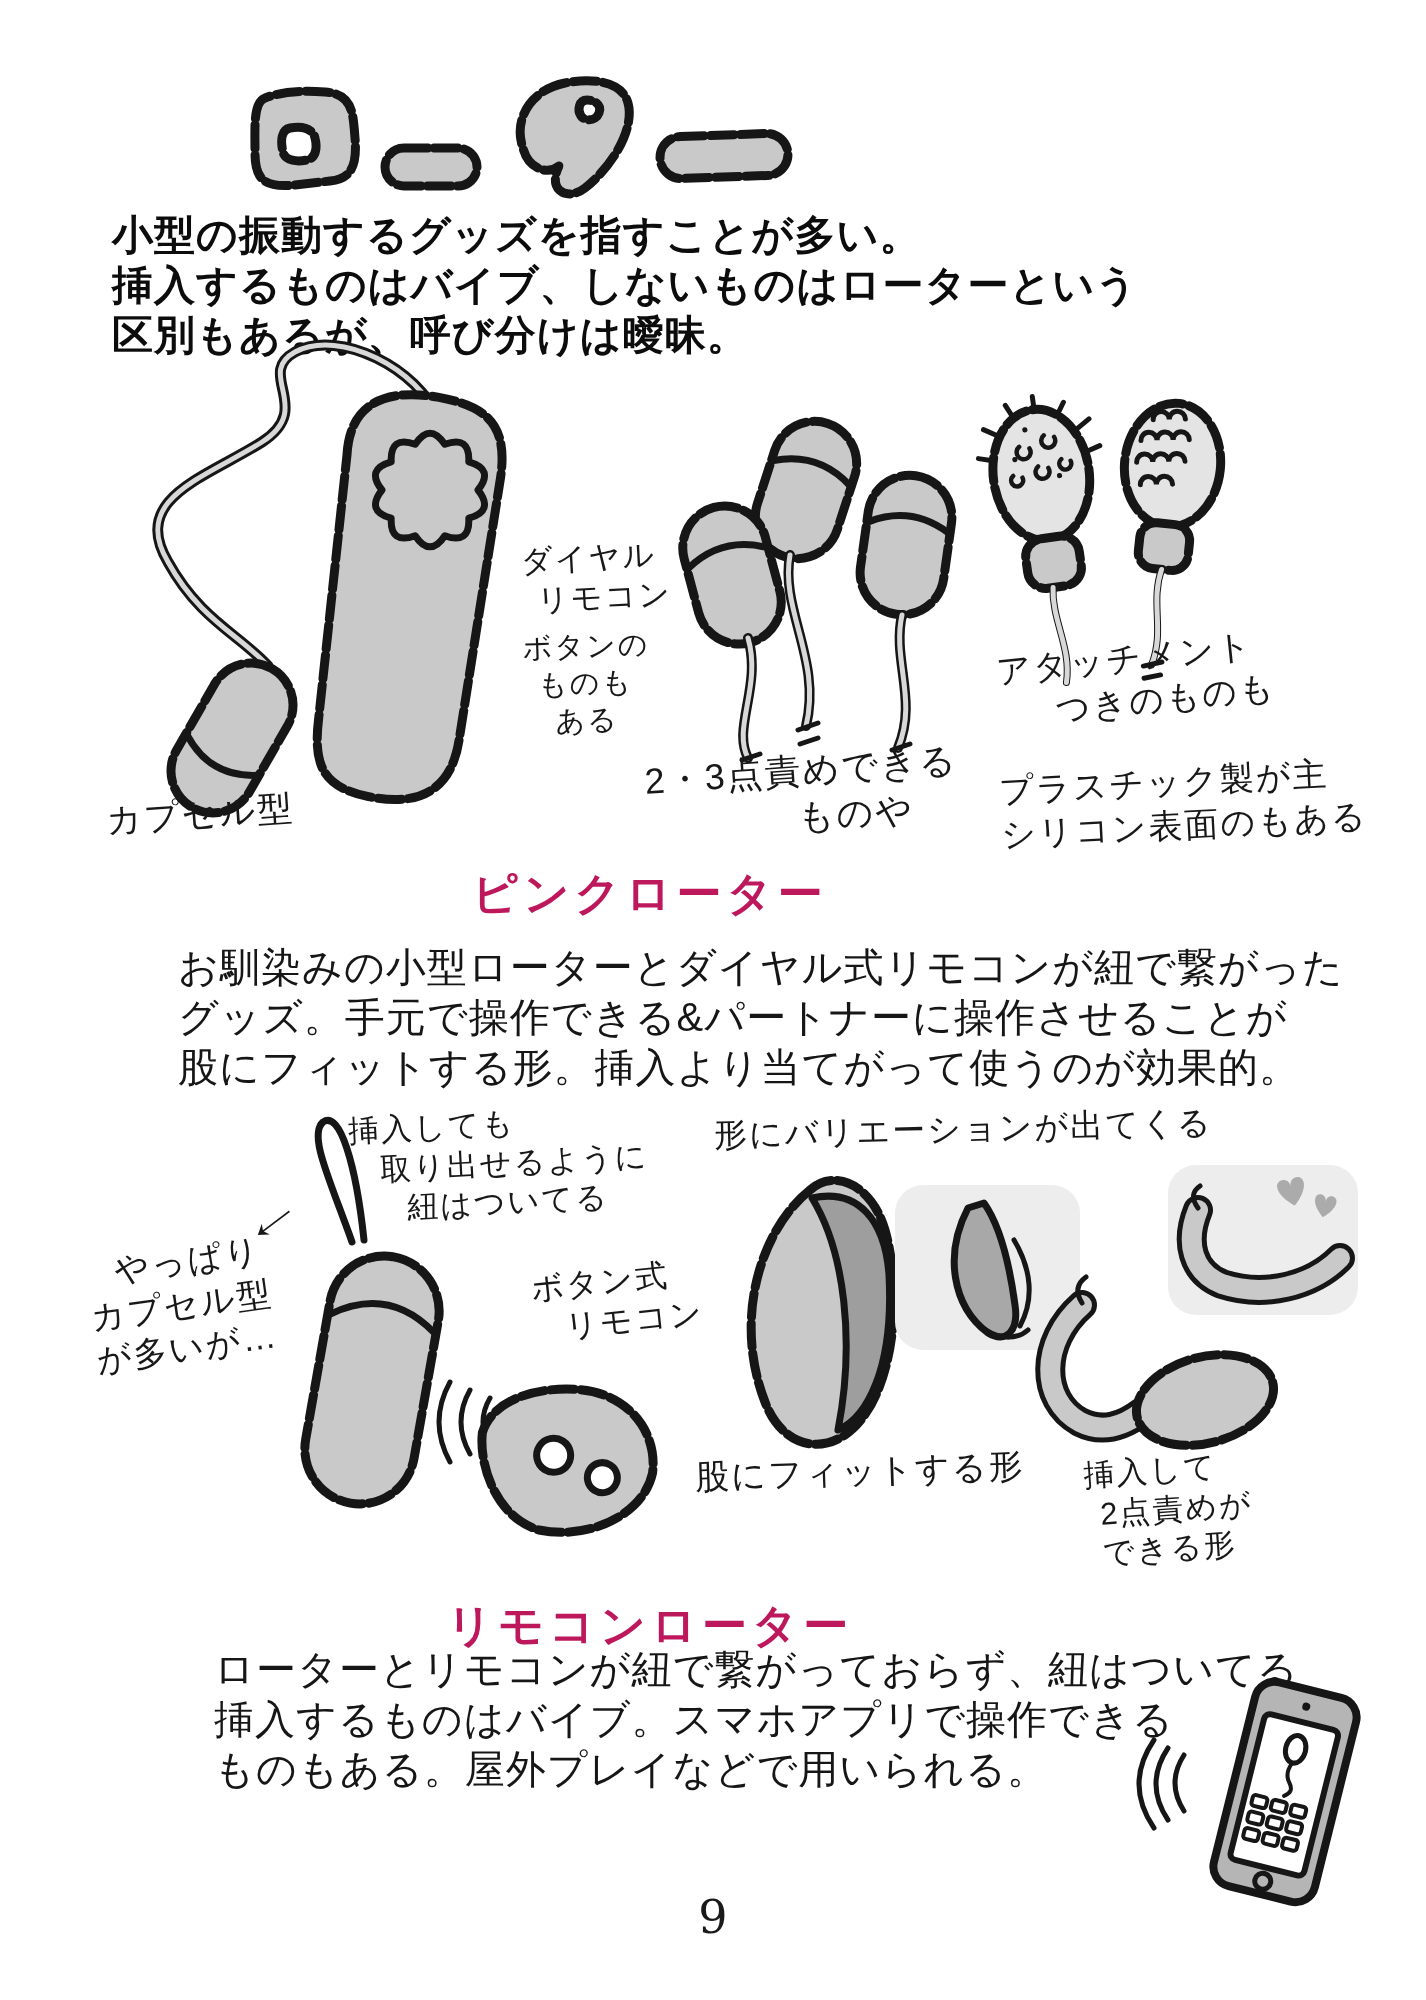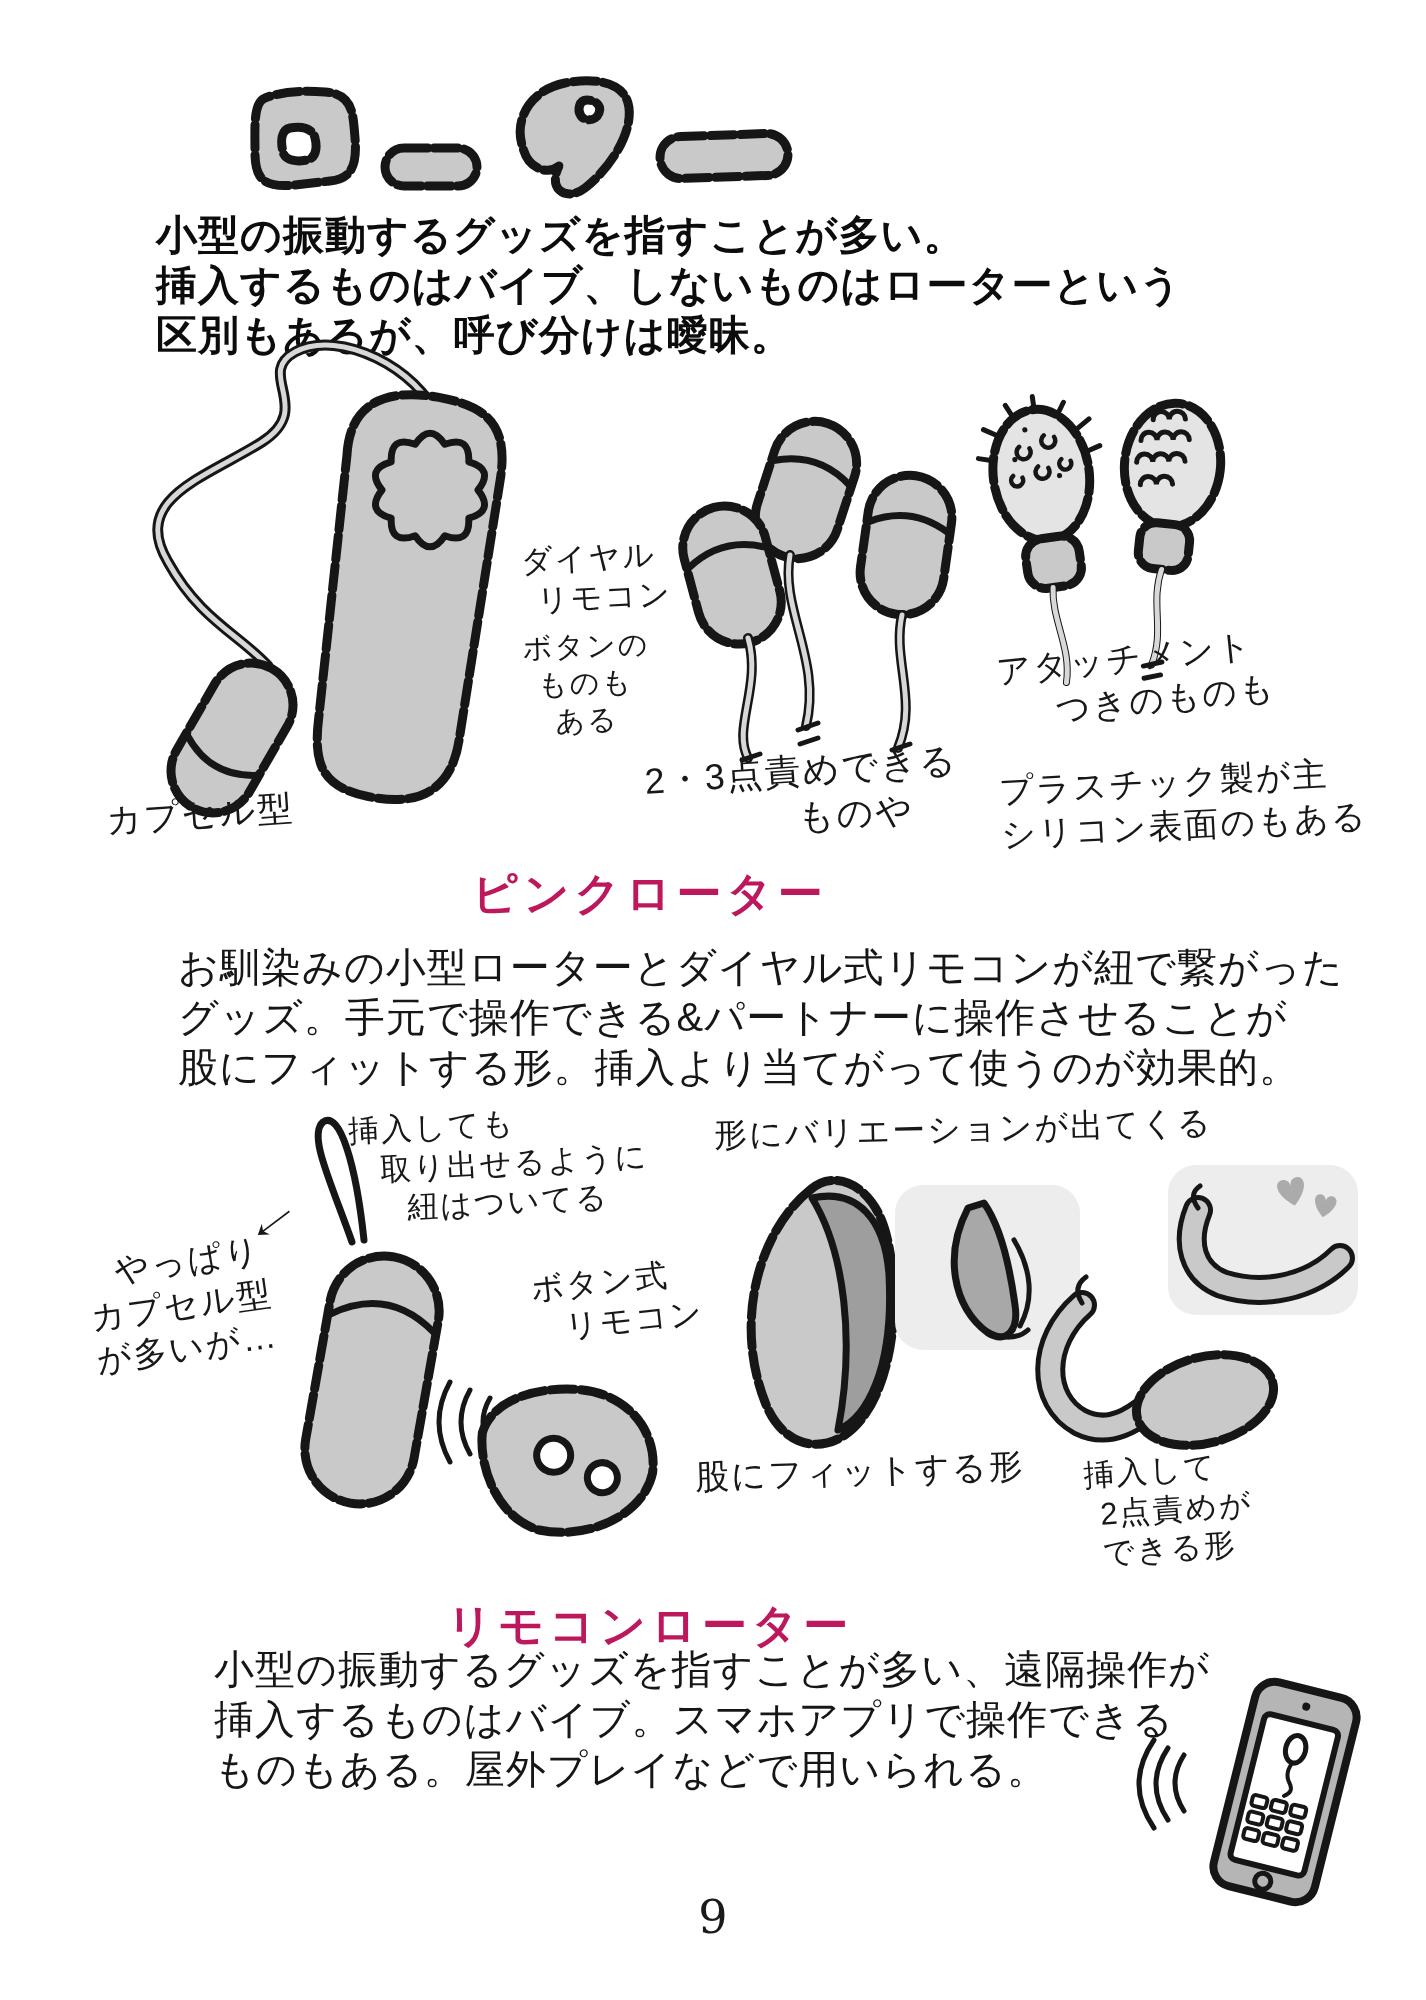--- a/index.html
+++ b/index.html
@@ -2,21 +2,21 @@
 <html lang="ja"><head>
 <meta charset="utf-8">
 <style>
   html,body{margin:0;padding:0;}
   body{
     width:1426px;height:2000px;position:relative;background:#ffffff;
     font-family:"Liberation Sans", sans-serif;color:#111;overflow:hidden;
   }
   .abs{position:absolute;}
   
-  .intro{left:112px;top:210px;font-weight:bold;font-size:41px;line-height:50px;letter-spacing:1px;color:#0c0c0c;margin-left:44px;}
+  .intro{left:112px;top:210px;font-weight:bold;font-size:41px;line-height:50px;letter-spacing:1px;color:#0c0c0c;}
   .heading{left:0;width:1300px;text-align:center;font-weight:bold;font-size:45px;letter-spacing:5px;color:#be185d;}
   .h1{top:864px;}
   .h2{top:1596px;}
   .para{font-size:40px;line-height:50px;letter-spacing:1px;color:#161616;}
   .p1{left:178px;top:942px;}
   .p2{left:214px;top:1644px;}
   .hand{color:#181818;letter-spacing:2px;line-height:1.28;}
   .hand div{white-space:nowrap;}
   .pageno{left:0;width:1426px;top:1890px;text-align:center;font-size:46px;color:#1a1a1a;font-family:"DejaVu Serif",serif;}
   
@@ -224,21 +224,21 @@
 <div class="abs hand n-var">形にバリエーションが出てくる</div>
 <div class="abs hand n-crotch">股にフィットする形</div>
 <div class="abs hand n-insert2">
   <div>挿入して</div>
   <div class="i1">2点責めが</div>
   <div class="i1">できる形</div>
 </div>
 
 <div class="abs heading h2">リモコンローター</div>
 <div class="abs para p2">
-  <div>小型の振動するグッズを指すことが多い、遠隔操作が</div>
+  <div>ローターとリモコンが紐で繋がっておらず、紐はついてる</div>
   <div>挿入するものはバイブ。スマホアプリで操作できる</div>
   <div>ものもある。屋外プレイなどで用いられる。</div>
 </div>
 
 <svg class="abs" style="left:1130px;top:1660px;" width="270" height="270" viewBox="0 0 270 270">
   <path class="thin" d="M54,95 q-18,28 0,56 M38,88 q-24,36 0,72 M24,80 q-30,44 0,88"></path>
   <g transform="translate(155,132) rotate(14)">
     <rect class="ol7" fill="#b5b5b5" style="stroke-width:8" x="-52" y="-105" width="104" height="210" rx="20"></rect>
     <rect class="ol7" fill="#ffffff" style="stroke-width:6" x="-38" y="-72" width="76" height="150" rx="6"></rect>
     <circle cx="0" cy="-88" r="4" fill="#161616"></circle>

